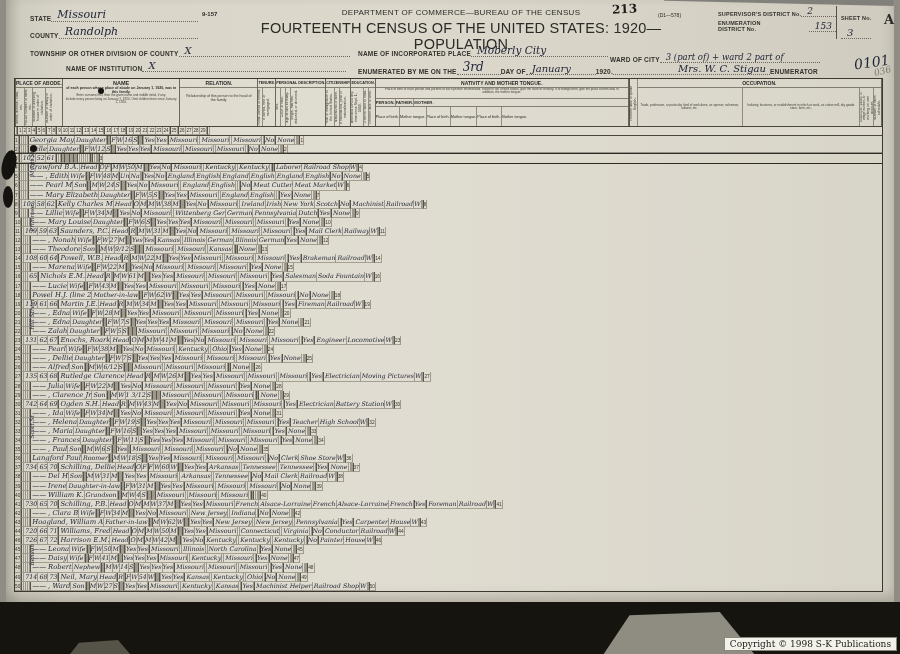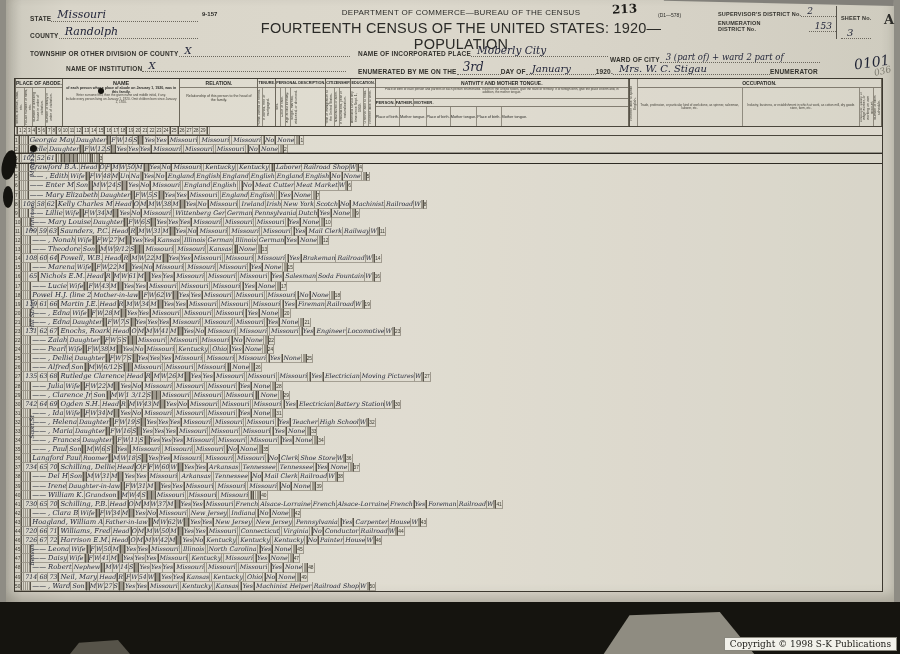--- a/index.html
+++ b/index.html
@@ -118,21 +118,21 @@
   <div class="pline" style="left:604px;top:52px;width:210px;">
     <span class="plabel">WARD OF CITY</span>
     <span class="pval" style="font-size:8.5px;">3 (part of) + ward 2 part of</span>
   </div>
   <div class="pline" style="left:352px;top:60px;width:460px;">
     <span class="plabel">ENUMERATED BY ME ON THE</span>
     <span class="pval" style="font-size:12px;width:44px;flex:none;">3rd</span>
     <span class="plabel">DAY OF</span>
     <span class="pval" style="font-size:10px;width:70px;flex:none;">January</span>
     <span class="plabel">1920.</span>
-    <span class="pval" style="font-size:10px;">Mrs. W. C. Stigau</span>
+    <span class="pval" style="font-size:10px;text-align:right;">Mrs. W. C. Stigau</span>
     <span class="plabel">ENUMERATOR</span>
   </div>
   <div class="hw" style="position:absolute;left:848px;top:54px;font-size:14px;transform:rotate(-8deg);">0101</div>
   <div class="pencil" style="left:868px;top:66px;font-size:9px;transform:rotate(-15deg);">036</div>
 
   <div class="rightbox">
     <div class="rb-left">
       <div class="rb-row">
         <span class="plabel" style="font-size:5.5px;">SUPERVISOR'S DISTRICT No.</span>
         <span class="pval" style="font-size:9px;">2</span>
@@ -484,21 +484,21 @@
           <div class="cell c-emp hw ctr"></div>
           <div class="cell c-sch hw ctr"></div>
           <div class="cell c-lineR num gb">5</div>
         </div>
         <div class="trow">
           <div class="cell c-lineL num">6</div>
           <div class="cell c-street hw gb"></div>
           <div class="cell c-house hw"></div>
           <div class="cell c-dw hw"></div>
           <div class="cell c-fam hw"></div>
-          <div class="cell c-name hw nm gb">—— Enter M</div>
+          <div class="cell c-name hw nm gb">—— Pearl M</div>
           <div class="cell c-rel hw">Son</div>
           <div class="cell c-t7 hw ctr gb"></div>
           <div class="cell c-t8 hw ctr"></div>
           <div class="cell c-sex hw ctr gb">M</div>
           <div class="cell c-col hw ctr">W</div>
           <div class="cell c-age hw ctr">24</div>
           <div class="cell c-mar hw ctr">S</div>
           <div class="cell c-c13 hw ctr gb"></div>
           <div class="cell c-c14 hw ctr"></div>
           <div class="cell c-c15 hw ctr"></div>
@@ -1007,20 +1007,53 @@
           <div class="cell c-mpob hw">Missouri</div>
           <div class="cell c-mton hw"></div>
           <div class="cell c-eng hw ctr gb">Yes</div>
           <div class="cell c-occ hw gb">None</div>
           <div class="cell c-ind hw"></div>
           <div class="cell c-emp hw ctr"></div>
           <div class="cell c-sch hw ctr"></div>
           <div class="cell c-lineR num gb">21</div>
         </div>
         <div class="trow">
+          <div class="cell c-lineL num">22</div>
+          <div class="cell c-street hw gb"></div>
+          <div class="cell c-house hw"></div>
+          <div class="cell c-dw hw"></div>
+          <div class="cell c-fam hw"></div>
+          <div class="cell c-name hw nm gb">—— Zalah</div>
+          <div class="cell c-rel hw">Daughter</div>
+          <div class="cell c-t7 hw ctr gb"></div>
+          <div class="cell c-t8 hw ctr"></div>
+          <div class="cell c-sex hw ctr gb">F</div>
+          <div class="cell c-col hw ctr">W</div>
+          <div class="cell c-age hw ctr">5</div>
+          <div class="cell c-mar hw ctr">S</div>
+          <div class="cell c-c13 hw ctr gb"></div>
+          <div class="cell c-c14 hw ctr"></div>
+          <div class="cell c-c15 hw ctr"></div>
+          <div class="cell c-e16 hw ctr gb"></div>
+          <div class="cell c-e17 hw ctr"></div>
+          <div class="cell c-e18 hw ctr"></div>
+          <div class="cell c-pob hw gb">Missouri</div>
+          <div class="cell c-ton hw"></div>
+          <div class="cell c-fpob hw">Missouri</div>
+          <div class="cell c-fton hw"></div>
+          <div class="cell c-mpob hw">Missouri</div>
+          <div class="cell c-mton hw"></div>
+          <div class="cell c-eng hw ctr gb">No</div>
+          <div class="cell c-occ hw gb">None</div>
+          <div class="cell c-ind hw"></div>
+          <div class="cell c-emp hw ctr"></div>
+          <div class="cell c-sch hw ctr"></div>
+          <div class="cell c-lineR num gb">22</div>
+        </div>
+        <div class="trow">
           <div class="cell c-lineL num">23</div>
           <div class="cell c-street hw gb"></div>
           <div class="cell c-house hw">131</div>
           <div class="cell c-dw hw">62</div>
           <div class="cell c-fam hw">67</div>
           <div class="cell c-name hw nm gb">Enochs, Roark</div>
           <div class="cell c-rel hw">Head</div>
           <div class="cell c-t7 hw ctr gb">O</div>
           <div class="cell c-t8 hw ctr">M</div>
           <div class="cell c-sex hw ctr gb">M</div>
@@ -1038,53 +1071,20 @@
           <div class="cell c-fpob hw">Missouri</div>
           <div class="cell c-fton hw"></div>
           <div class="cell c-mpob hw">Missouri</div>
           <div class="cell c-mton hw"></div>
           <div class="cell c-eng hw ctr gb">Yes</div>
           <div class="cell c-occ hw gb">Engineer</div>
           <div class="cell c-ind hw">Locomotive</div>
           <div class="cell c-emp hw ctr">W</div>
           <div class="cell c-sch hw ctr"></div>
           <div class="cell c-lineR num gb">23</div>
-        </div>
-        <div class="trow">
-          <div class="cell c-lineL num">22</div>
-          <div class="cell c-street hw gb"></div>
-          <div class="cell c-house hw"></div>
-          <div class="cell c-dw hw"></div>
-          <div class="cell c-fam hw"></div>
-          <div class="cell c-name hw nm gb">—— Zalah</div>
-          <div class="cell c-rel hw">Daughter</div>
-          <div class="cell c-t7 hw ctr gb"></div>
-          <div class="cell c-t8 hw ctr"></div>
-          <div class="cell c-sex hw ctr gb">F</div>
-          <div class="cell c-col hw ctr">W</div>
-          <div class="cell c-age hw ctr">5</div>
-          <div class="cell c-mar hw ctr">S</div>
-          <div class="cell c-c13 hw ctr gb"></div>
-          <div class="cell c-c14 hw ctr"></div>
-          <div class="cell c-c15 hw ctr"></div>
-          <div class="cell c-e16 hw ctr gb"></div>
-          <div class="cell c-e17 hw ctr"></div>
-          <div class="cell c-e18 hw ctr"></div>
-          <div class="cell c-pob hw gb">Missouri</div>
-          <div class="cell c-ton hw"></div>
-          <div class="cell c-fpob hw">Missouri</div>
-          <div class="cell c-fton hw"></div>
-          <div class="cell c-mpob hw">Missouri</div>
-          <div class="cell c-mton hw"></div>
-          <div class="cell c-eng hw ctr gb">No</div>
-          <div class="cell c-occ hw gb">None</div>
-          <div class="cell c-ind hw"></div>
-          <div class="cell c-emp hw ctr"></div>
-          <div class="cell c-sch hw ctr"></div>
-          <div class="cell c-lineR num gb">22</div>
         </div>
         <div class="trow">
           <div class="cell c-lineL num">24</div>
           <div class="cell c-street hw gb"></div>
           <div class="cell c-house hw"></div>
           <div class="cell c-dw hw"></div>
           <div class="cell c-fam hw"></div>
           <div class="cell c-name hw nm gb">—— Pearl</div>
           <div class="cell c-rel hw">Wife</div>
           <div class="cell c-t7 hw ctr gb"></div>

